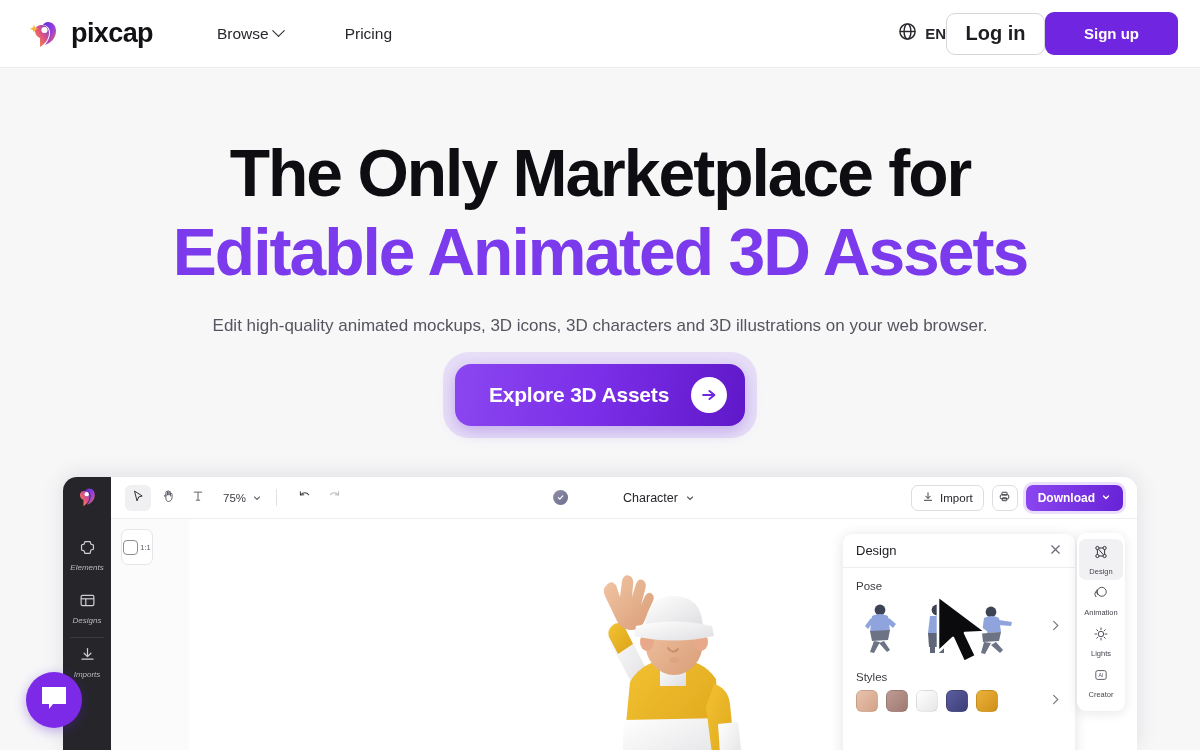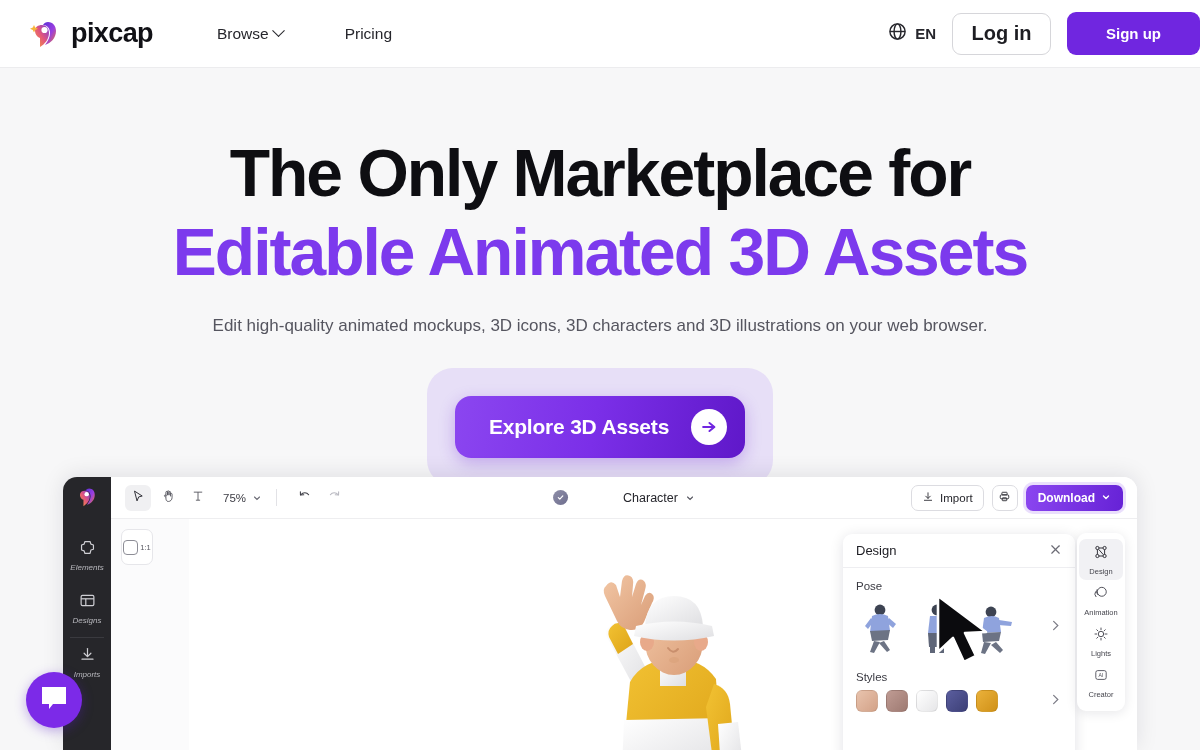--- a/index.html
+++ b/index.html
@@ -28,22 +28,22 @@
   .nav { display: flex; align-items: center; margin-left: 64px; gap: 62px; }
   .nav-item {
     font-size: 15.5px; color: #26262c; font-weight: 500;
     display: flex; align-items: center; gap: 5px; cursor: pointer;
   }
   .chev {
     width: 9px; height: 9px; border-right: 1.7px solid #26262c;
     border-bottom: 1.7px solid #26262c; transform: rotate(45deg) translate(-2px,-2px);
   }
   .header-right {
-    margin-left: auto; 
-    display: flex; align-items: center; gap: 16px;
+    margin-left: auto; margin-right: 22px;
+    display: flex; align-items: center; 
   }
   .lang { display: flex; align-items: center; gap: 8px; cursor: pointer; }
   .lang-label { font-size: 15px; font-weight: 600; color: #26262c; }
   .btn-login {
     width: 99px; height: 42px; border-radius: 9px;
     border: 1px solid #d6d6da; background: #fff;
     font-size: 20px; font-weight: 600; color: #1d1d22;
     display: flex; align-items: center; justify-content: center; cursor: pointer;
   }
   .btn-signup {
@@ -63,22 +63,22 @@
   }
   .h-line2 {
     font-size: 66px; font-weight: bold; color: #7c3aed;
     letter-spacing: -2px; line-height: 1.14; margin-top: 4px;
   }
   .sub {
     margin-top: 26px; font-size: 17px; color: #55555f; font-weight: 400;
   }
 
   .cta-wrap {
-    margin-top: 32px; display: inline-block;
-    padding: 28px; border-radius: 26px;
+    margin-top: 16px; display: inline-block;
+    padding: 12px; border-radius: 26px;
     background: rgba(124,58,237,0.13);
   }
   .cta {
     height: 62px; padding: 0 18px 0 34px; border-radius: 16px;
     background: linear-gradient(100deg,#8b46f0 0%,#7b2fe8 48%,#5f18c9 100%);
     display: flex; align-items: center; gap: 22px; cursor: pointer;
     box-shadow: 0 5px 16px rgba(100,30,210,0.28);
   }
   .cta-label { color:#fff; font-size: 21px; font-weight: bold; letter-spacing: -0.2px; }
   .cta-circle {

